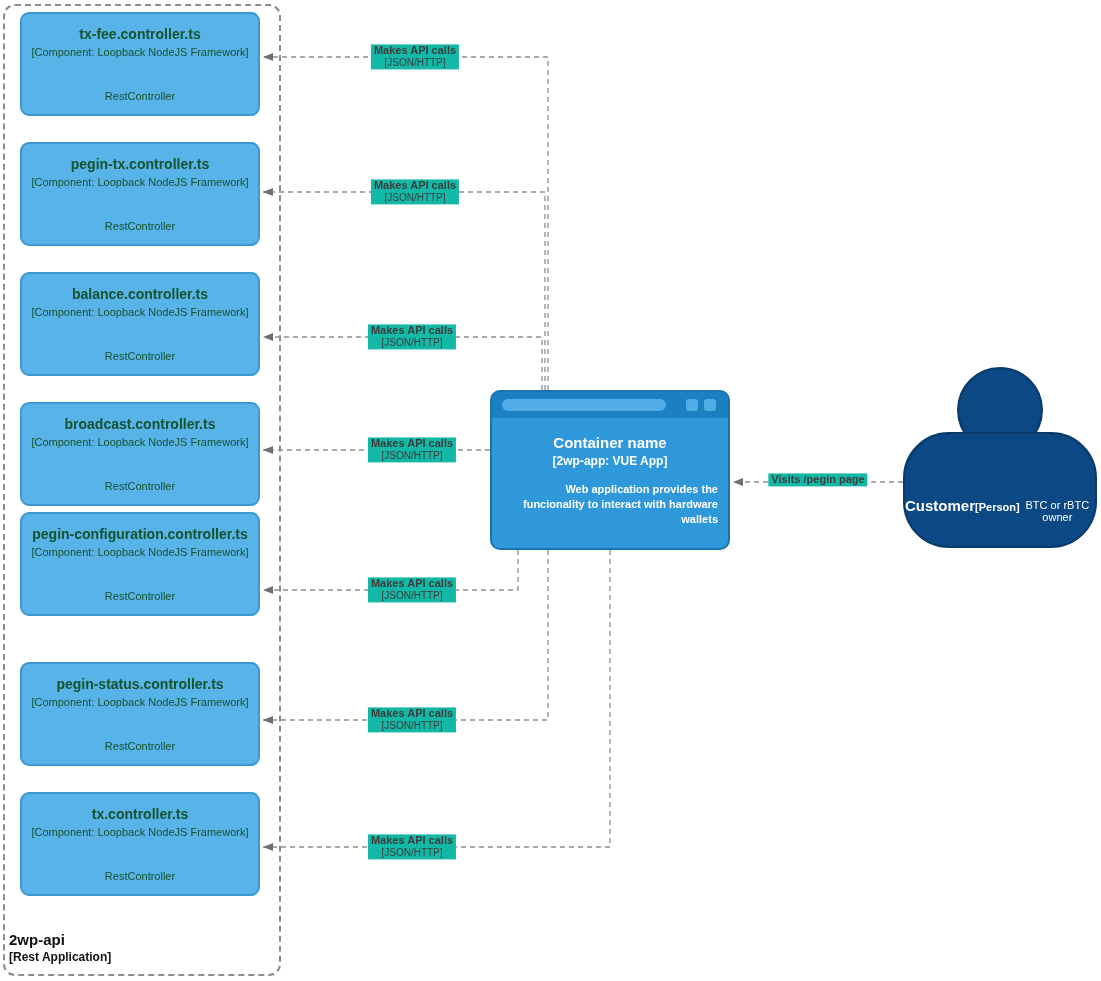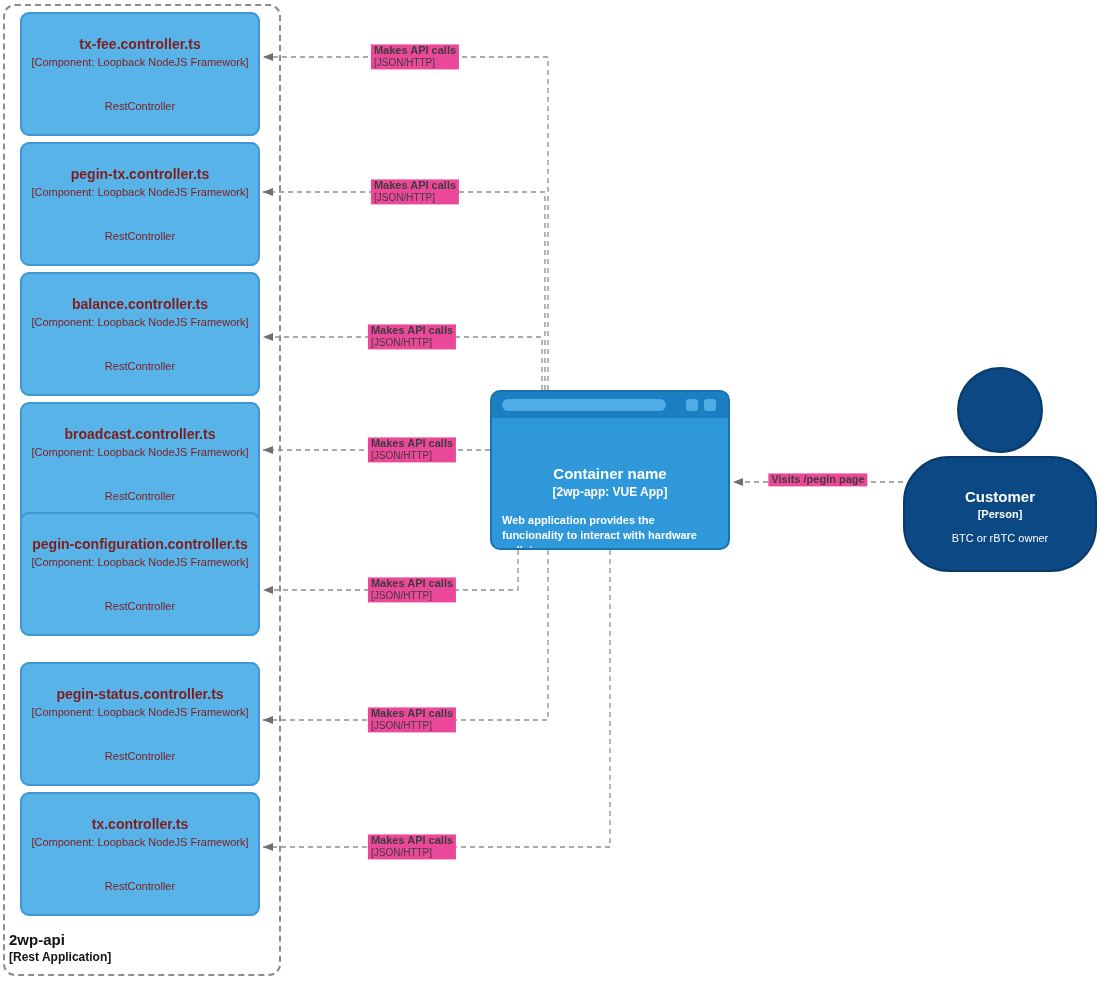--- a/index.html
+++ b/index.html
@@ -11,58 +11,58 @@
   .boundary{position:absolute;left:3px;top:4px;width:278px;height:972px;
             border:2px dashed #8c8c8c;border-radius:12px;box-sizing:border-box;}
   .boundary-label{position:absolute;left:4px;bottom:10px;}
   .boundary-name{font-size:15px;font-weight:bold;color:#111;}
   .boundary-type{font-size:12px;color:#111;margin-top:2px;font-weight:bold;}
 
   
   svg.wires{position:absolute;left:0;top:0;pointer-events:none;}
 
   
-  .component{position:absolute;left:20px;width:240px;height:124px;
+  .component{position:absolute;left:20px;width:240px;height:104px;
              background:#58B3E9;border:2px solid #3E96D2;border-radius:9px;
              box-sizing:border-box;display:flex;flex-direction:column;
              align-items:center;justify-content:center;text-align:center;
-             color:#7f1d1d;padding:4px 6px;}
+             color:#14532d;padding:4px 6px;}
   .c-title{font-size:14px;font-weight:bold;line-height:1.25;}
   .c-meta{font-size:11px;margin-top:3px;white-space:nowrap;}
   .c-role{font-size:11px;margin-top:32px;}
 
   
-  .edge-label{position:absolute;transform:translate(-50%,-50%);
-              background:#ec4899;padding:0 3px;line-height:1.2;}
+  .edge-label{position:absolute;transform:translate(-50%,-50%);text-align:center;
+              background:#14b8a6;padding:0 3px;line-height:1.2;}
   .edge-label .l1{font-size:11px;font-weight:bold;color:#3d3d3d;white-space:nowrap;}
   .edge-label .l2{font-size:10px;color:#3d3d3d;white-space:nowrap;}
 
   
   .browser{position:absolute;left:490px;top:390px;width:240px;height:160px;
            background:#2E98DB;border:2px solid #1973AE;border-radius:10px;
            box-sizing:border-box;overflow:hidden;}
   .browser-chrome{position:absolute;left:0;top:0;right:0;height:26px;background:#1C7FC2;}
   .address-bar{position:absolute;left:10px;top:7px;width:164px;height:12px;
                background:#4FACE5;border-radius:6px;}
   .chrome-btn{position:absolute;top:7px;width:12px;height:12px;background:#4FACE5;border-radius:3px;}
   .chrome-btn.b1{right:30px;}
   .chrome-btn.b2{right:12px;}
   .browser-body{position:absolute;left:0;top:26px;right:0;bottom:0;display:flex;
-                flex-direction:column;align-items:center;color:#fff;text-align:left;
-                padding-top:16px;box-sizing:border-box;margin-top:31px;}
+                flex-direction:column;align-items:center;color:#fff;text-align:right;
+                padding-top:16px;box-sizing:border-box;}
   .b-title{font-size:15px;font-weight:bold;}
   .b-subtitle{font-size:12px;font-weight:bold;margin-top:3px;}
   .b-desc{font-size:11px;font-weight:bold;margin-top:14px;width:216px;line-height:1.35;}
 
   
   .person-head{position:absolute;left:957px;top:367px;width:86px;height:86px;
                border-radius:50%;background:#0B4884;border:2px solid #083A6B;box-sizing:border-box;}
-  .person-body{position:absolute;left:903px;top:456px;width:194px;height:116px;
+  .person-body{position:absolute;left:903px;top:432px;width:194px;height:116px;
                background:#0B4884;border:2px solid #083A6B;border-radius:46px;
-               box-sizing:border-box;display:flex;flex-direction:column;align-items:center;
+               box-sizing:border-box;display:flex;flex-direction:row;align-items:center;
                color:#fff;text-align:center;padding-top:30px;}
   .p-name{font-size:15px;font-weight:bold;}
   .p-type{font-size:11px;font-weight:bold;margin-top:3px;}
   .p-desc{font-size:11px;margin-top:12px;}
 </style>
 </head>
 <body>
 
 <div class="stage">
 

